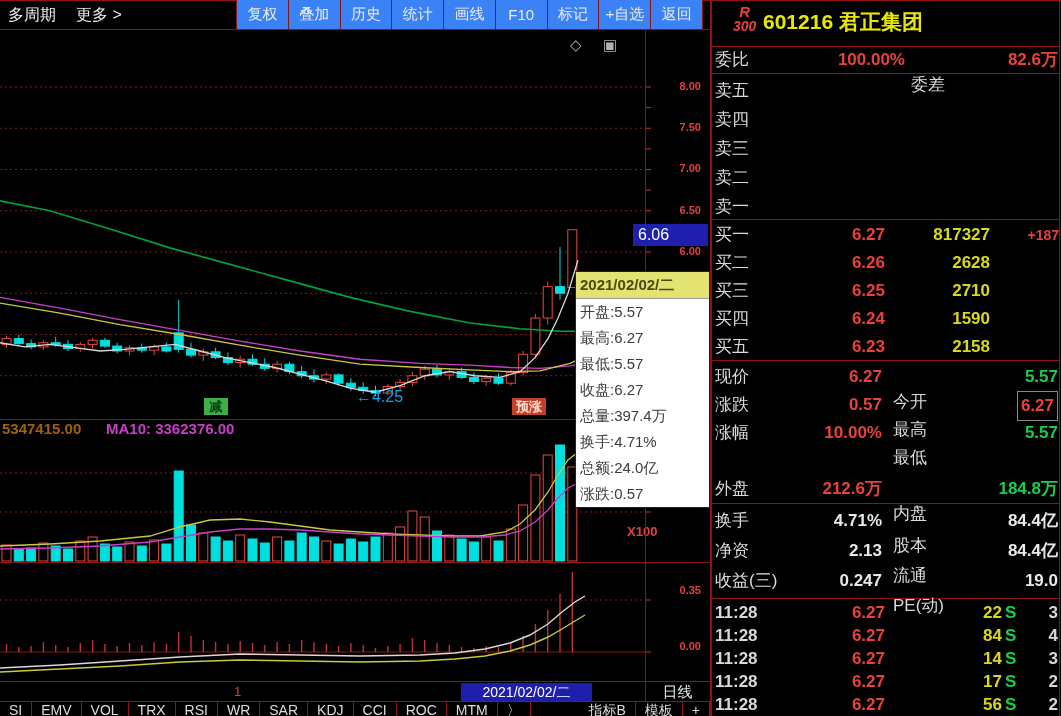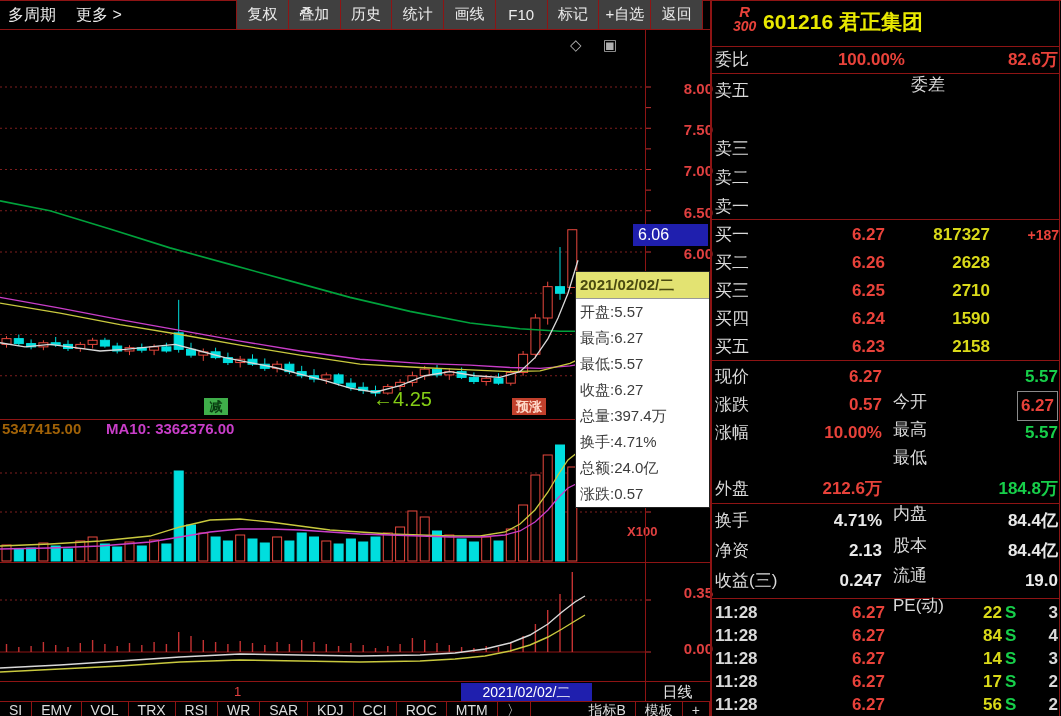--- a/index.html
+++ b/index.html
@@ -6,21 +6,21 @@
   #app{position:relative;width:1061px;height:716px;background:#000;overflow:hidden;
        font-family:"Liberation Sans","DejaVu Sans",sans-serif;}
   .hline,.vline{position:absolute;background:#8e1414;z-index:3;}
   .hline{height:1px;} .vline{width:1px;}
   .abs{position:absolute;white-space:nowrap;}
   
   #toolbar{position:absolute;left:0;top:0;width:710px;height:29px;z-index:4;}
   .tb-left{position:absolute;top:5px;color:#ececec;font-size:16px;}
   #tb-buttons{position:absolute;left:236px;top:0;width:467px;height:29px;display:flex;z-index:4;}
   .tb-btn{flex:1;border-left:1px solid #8e1414;color:#ececec;font-size:15px;
-          display:flex;align-items:center;justify-content:center;background:#404040;cursor:default;}
+          display:flex;align-items:center;justify-content:center;background:#3b82f6;cursor:default;}
   .tb-btn:last-child{border-right:1px solid #8e1414;}
   
   .p-row{position:absolute;left:711px;width:349px;font-size:17px;font-weight:bold;z-index:4;color:#d9d9d9;}
   .p-lab{position:absolute;left:4px;font-weight:normal;color:#d9d9d9;}
   .p-price{position:absolute;right:175px;}
   .p-vol{position:absolute;right:70px;}
   .p-extra{position:absolute;right:1px;font-size:14px;}
   .q-v1{position:absolute;right:178px;}
   .q-l2{position:absolute;left:182px;font-weight:normal;color:#d9d9d9;margin-top:25px;}
   .q-v2{position:absolute;right:2px;}
@@ -34,21 +34,21 @@
   
   #stock-head{position:absolute;left:711px;top:0;width:349px;height:45px;z-index:4;}
   .flag{position:absolute;left:22px;top:4px;color:#e8423a;font-weight:bold;line-height:1;text-align:center;}
   .flag .f1{font-size:15px;display:block;} .flag .f2{font-size:14px;display:block;}
   .stk-title{position:absolute;left:52px;top:8px;color:#e9e900;font-size:21px;font-weight:bold;text-align:right;}
   
   #tooltip{position:absolute;left:575px;top:271px;width:133px;z-index:6;border:1px solid #222;font-size:15px;}
   #tooltip .tt-head{background:#e3e372;color:#4a4a10;font-weight:bold;height:26px;line-height:26px;padding-left:4px;border-bottom:1px solid #999;}
   #tooltip .tt-row{background:#fff;color:#3c3c3c;height:26px;line-height:26px;padding-left:4px;}
   
-  .y-lab{position:absolute;left:645px;width:56px;text-align:right;color:#e04040;font-size:15px;font-weight:bold;z-index:2;padding-left:12px;}
+  .y-lab{position:absolute;left:645px;width:56px;text-align:right;color:#e04040;font-size:11px;font-weight:bold;z-index:2;}
   #cursor-price{position:absolute;left:633px;top:224px;width:70px;height:22px;background:#1f1fae;color:#fff;
                 font-size:16px;line-height:22px;padding-left:5px;z-index:4;}
   #date-cursor{position:absolute;left:461px;top:683px;width:131px;height:18px;background:#1f1fae;color:#fff;
                font-size:14px;line-height:18px;text-align:center;z-index:4;}
   
   .badge{position:absolute;height:17px;line-height:17px;font-size:13px;font-weight:bold;text-align:center;z-index:2;}
   
   #tabbar{position:absolute;left:0;top:702px;width:710px;height:14px;display:flex;z-index:4;
           color:#dcdcdc;font-size:14px;overflow:hidden;align-items:flex-start;}
   .tab{border-right:1px solid #8e1414;padding:0 9px;line-height:17px;}
@@ -311,21 +311,21 @@
 
   <span class="y-lab" style="top:80px">8.00</span>
   <span class="y-lab" style="top:121px">7.50</span>
   <span class="y-lab" style="top:162px">7.00</span>
   <span class="y-lab" style="top:204px">6.50</span>
   <span class="y-lab" style="top:245px">6.00</span>
   <div id="cursor-price">6.06</div>
 
   <span class="badge" style="left:204px;top:398px;width:24px;background:#3fae4a;color:#083b10">减</span>
   <span class="badge" style="left:512px;top:398px;width:34px;background:#c1402c;color:#ffd9c9">预涨</span>
-  <span class="abs" style="left:373px;top:388px;color:#84cc16;font-size:20px;z-index:2">←4.25</span>
+  <span class="abs" style="left:356px;top:388px;color:#0ea5e9;font-size:16px;z-index:2">←4.25</span>
 
   <span class="abs" style="left:2px;top:420px;color:#a16207;font-size:15px;font-weight:bold;z-index:2">5347415.00</span>
   <span class="abs" style="left:106px;top:420px;color:#c93ec9;font-size:15px;font-weight:bold;z-index:2">MA10: 3362376.00</span>
   <span class="abs" style="left:627px;top:524px;color:#e04040;font-size:13px;font-weight:bold;z-index:2">X100</span>
 
   <span class="y-lab" style="top:584px">0.35</span>
   <span class="y-lab" style="top:640px">0.00</span>
 
   <span class="abs" style="left:234px;top:684px;color:#e04040;font-size:13px;z-index:2">1</span>
   <div id="date-cursor">2021/02/02/二</div>
@@ -373,20 +373,23 @@
   <div class="p-row" style="top:48px;height:36px;line-height:24px">
     <span class="p-lab">委比</span>
     <span class="c-red" style="position:absolute;right:155px">100.00%</span>
     <span class="q-l2" style="left:200px">委差</span>
     <span class="q-v2 c-red">82.6万</span>
   </div>
 
   <div class="p-row" style="top:76px;height:29px;line-height:29px">
     <span class="p-lab">卖五</span>
     </div>
+  <div class="p-row" style="top:105px;height:29px;line-height:29px">
+    <span class="p-lab">卖四</span>
+    </div>
   <div class="p-row" style="top:134px;height:29px;line-height:29px">
     <span class="p-lab">卖三</span>
     </div>
   <div class="p-row" style="top:163px;height:29px;line-height:29px">
     <span class="p-lab">卖二</span>
     </div>
   <div class="p-row" style="top:192px;height:29px;line-height:29px">
     <span class="p-lab">卖一</span>
     </div>
 

